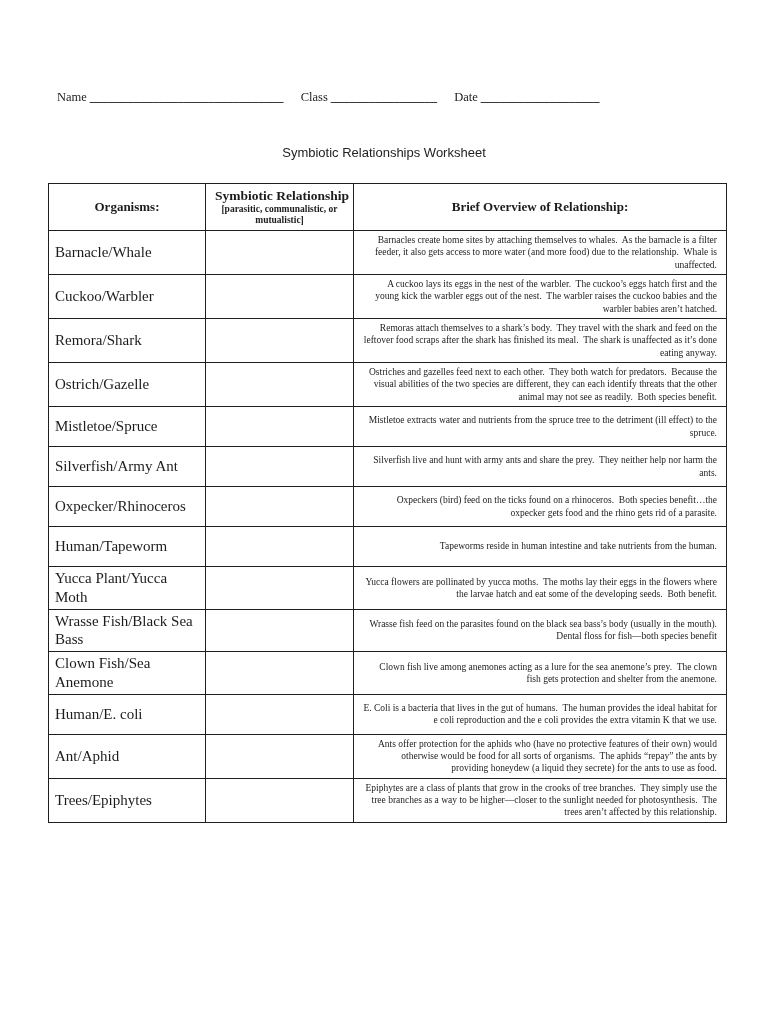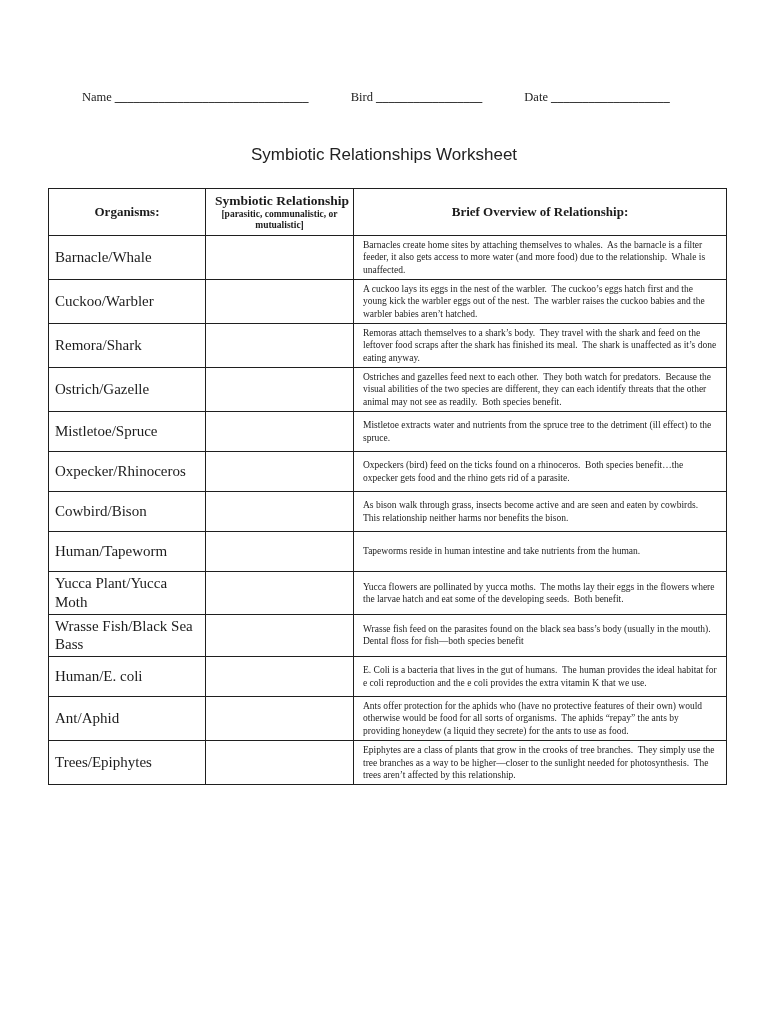--- a/index.html
+++ b/index.html
@@ -6,30 +6,30 @@
   html,body { width:768px; height:1024px; }
   body {
     background:#ffffff;
     font-family:"Liberation Serif", serif;
     color:#1c1c1c;
   }
   .page { width:768px; height:1024px; background:#ffffff; padding-top:90px; overflow:hidden; }
 
   
   .fill-line { margin-left:57px; font-size:12.5px; white-space:nowrap; }
-  .fill-line .label { margin-right:3px;margin-left:25px; }
+  .fill-line .label { margin-right:3px; }
   .fill-line .blank { letter-spacing:0;font-weight:bold; }
   .fill-line .seg { margin-right:14px; }
 
   
   .title {
     margin-top:40px;
     text-align:center;
     font-family:"Liberation Sans", sans-serif;
-    font-size:17px;
+    font-size:13px;
     font-weight:400;
     color:#222222;
   }
 
   
   table.ws {
     margin:23px 0 0 48px;
     width:678px;
     border-collapse:collapse;
     table-layout:fixed;
@@ -46,34 +46,34 @@
   .th-rel .sub  { font-size:9.5px; line-height:1.15; }
   .th-ov { font-size:13px; }
   td.org {
     font-size:15px;
     padding:2px 6px;
     line-height:1.25;
   }
   td.ans { background:#ffffff; }
   td.desc {
     font-size:9.5px;
-    text-align:left;
+    text-align:right;
     padding:3px 9px;
     line-height:1.3;
     white-space:pre-wrap;
   }
 </style>
 </head>
 <body>
 
 <div class="page">
 
   <div class="fill-line">
     <span class="seg"><span class="label">Name</span><span class="blank">_______________________________</span></span>
-    <span class="seg"><span class="label">Bird</span><span class="blank">_________________</span></span>
+    <span class="seg"><span class="label">Class</span><span class="blank">_________________</span></span>
     <span class="seg"><span class="label">Date</span><span class="blank">___________________</span></span>
   </div>
 
   <div class="title">Symbiotic Relationships Worksheet</div>
 
   <table class="ws">
     <colgroup>
         <col class="c1">
         <col class="c2">
         <col class="c3">
@@ -108,43 +108,48 @@
         <td class="org">Ostrich/Gazelle</td>
         <td class="ans"></td>
         <td class="desc">Ostriches and gazelles feed next to each other.  They both watch for predators.  Because the visual abilities of the two species are different, they can each identify threats that the other animal may not see as readily.  Both species benefit.</td>
       </tr>
       <tr>
         <td class="org">Mistletoe/Spruce</td>
         <td class="ans"></td>
         <td class="desc">Mistletoe extracts water and nutrients from the spruce tree to the detriment (ill effect) to the spruce.</td>
       </tr>
       <tr>
+        <td class="org">Silverfish/Army Ant</td>
+        <td class="ans"></td>
+        <td class="desc">Silverfish live and hunt with army ants and share the prey.  They neither help nor harm the ants.</td>
+      </tr>
+      <tr>
         <td class="org">Oxpecker/Rhinoceros</td>
         <td class="ans"></td>
         <td class="desc">Oxpeckers (bird) feed on the ticks found on a rhinoceros.  Both species benefit…the oxpecker gets food and the rhino gets rid of a parasite.</td>
-      </tr>
-      <tr>
-        <td class="org">Cowbird/Bison</td>
-        <td class="ans"></td>
-        <td class="desc">As bison walk through grass, insects become active and are seen and eaten by cowbirds.  This relationship neither harms nor benefits the bison.</td>
       </tr>
       <tr>
         <td class="org">Human/Tapeworm</td>
         <td class="ans"></td>
         <td class="desc">Tapeworms reside in human intestine and take nutrients from the human.</td>
       </tr>
       <tr>
         <td class="org">Yucca Plant/Yucca Moth</td>
         <td class="ans"></td>
         <td class="desc">Yucca flowers are pollinated by yucca moths.  The moths lay their eggs in the flowers where the larvae hatch and eat some of the developing seeds.  Both benefit.</td>
       </tr>
       <tr>
         <td class="org">Wrasse Fish/Black Sea Bass</td>
         <td class="ans"></td>
         <td class="desc">Wrasse fish feed on the parasites found on the black sea bass’s body (usually in the mouth).  Dental floss for fish—both species benefit</td>
+      </tr>
+      <tr>
+        <td class="org">Clown Fish/Sea Anemone</td>
+        <td class="ans"></td>
+        <td class="desc">Clown fish live among anemones acting as a lure for the sea anemone’s prey.  The clown fish gets protection and shelter from the anemone.</td>
       </tr>
       <tr>
         <td class="org">Human/E. coli</td>
         <td class="ans"></td>
         <td class="desc">E. Coli is a bacteria that lives in the gut of humans.  The human provides the ideal habitat for e coli reproduction and the e coli provides the extra vitamin K that we use.</td>
       </tr>
       <tr>
         <td class="org">Ant/Aphid</td>
         <td class="ans"></td>
         <td class="desc">Ants offer protection for the aphids who (have no protective features of their own) would otherwise would be food for all sorts of organisms.  The aphids “repay” the ants by providing honeydew (a liquid they secrete) for the ants to use as food.</td>

